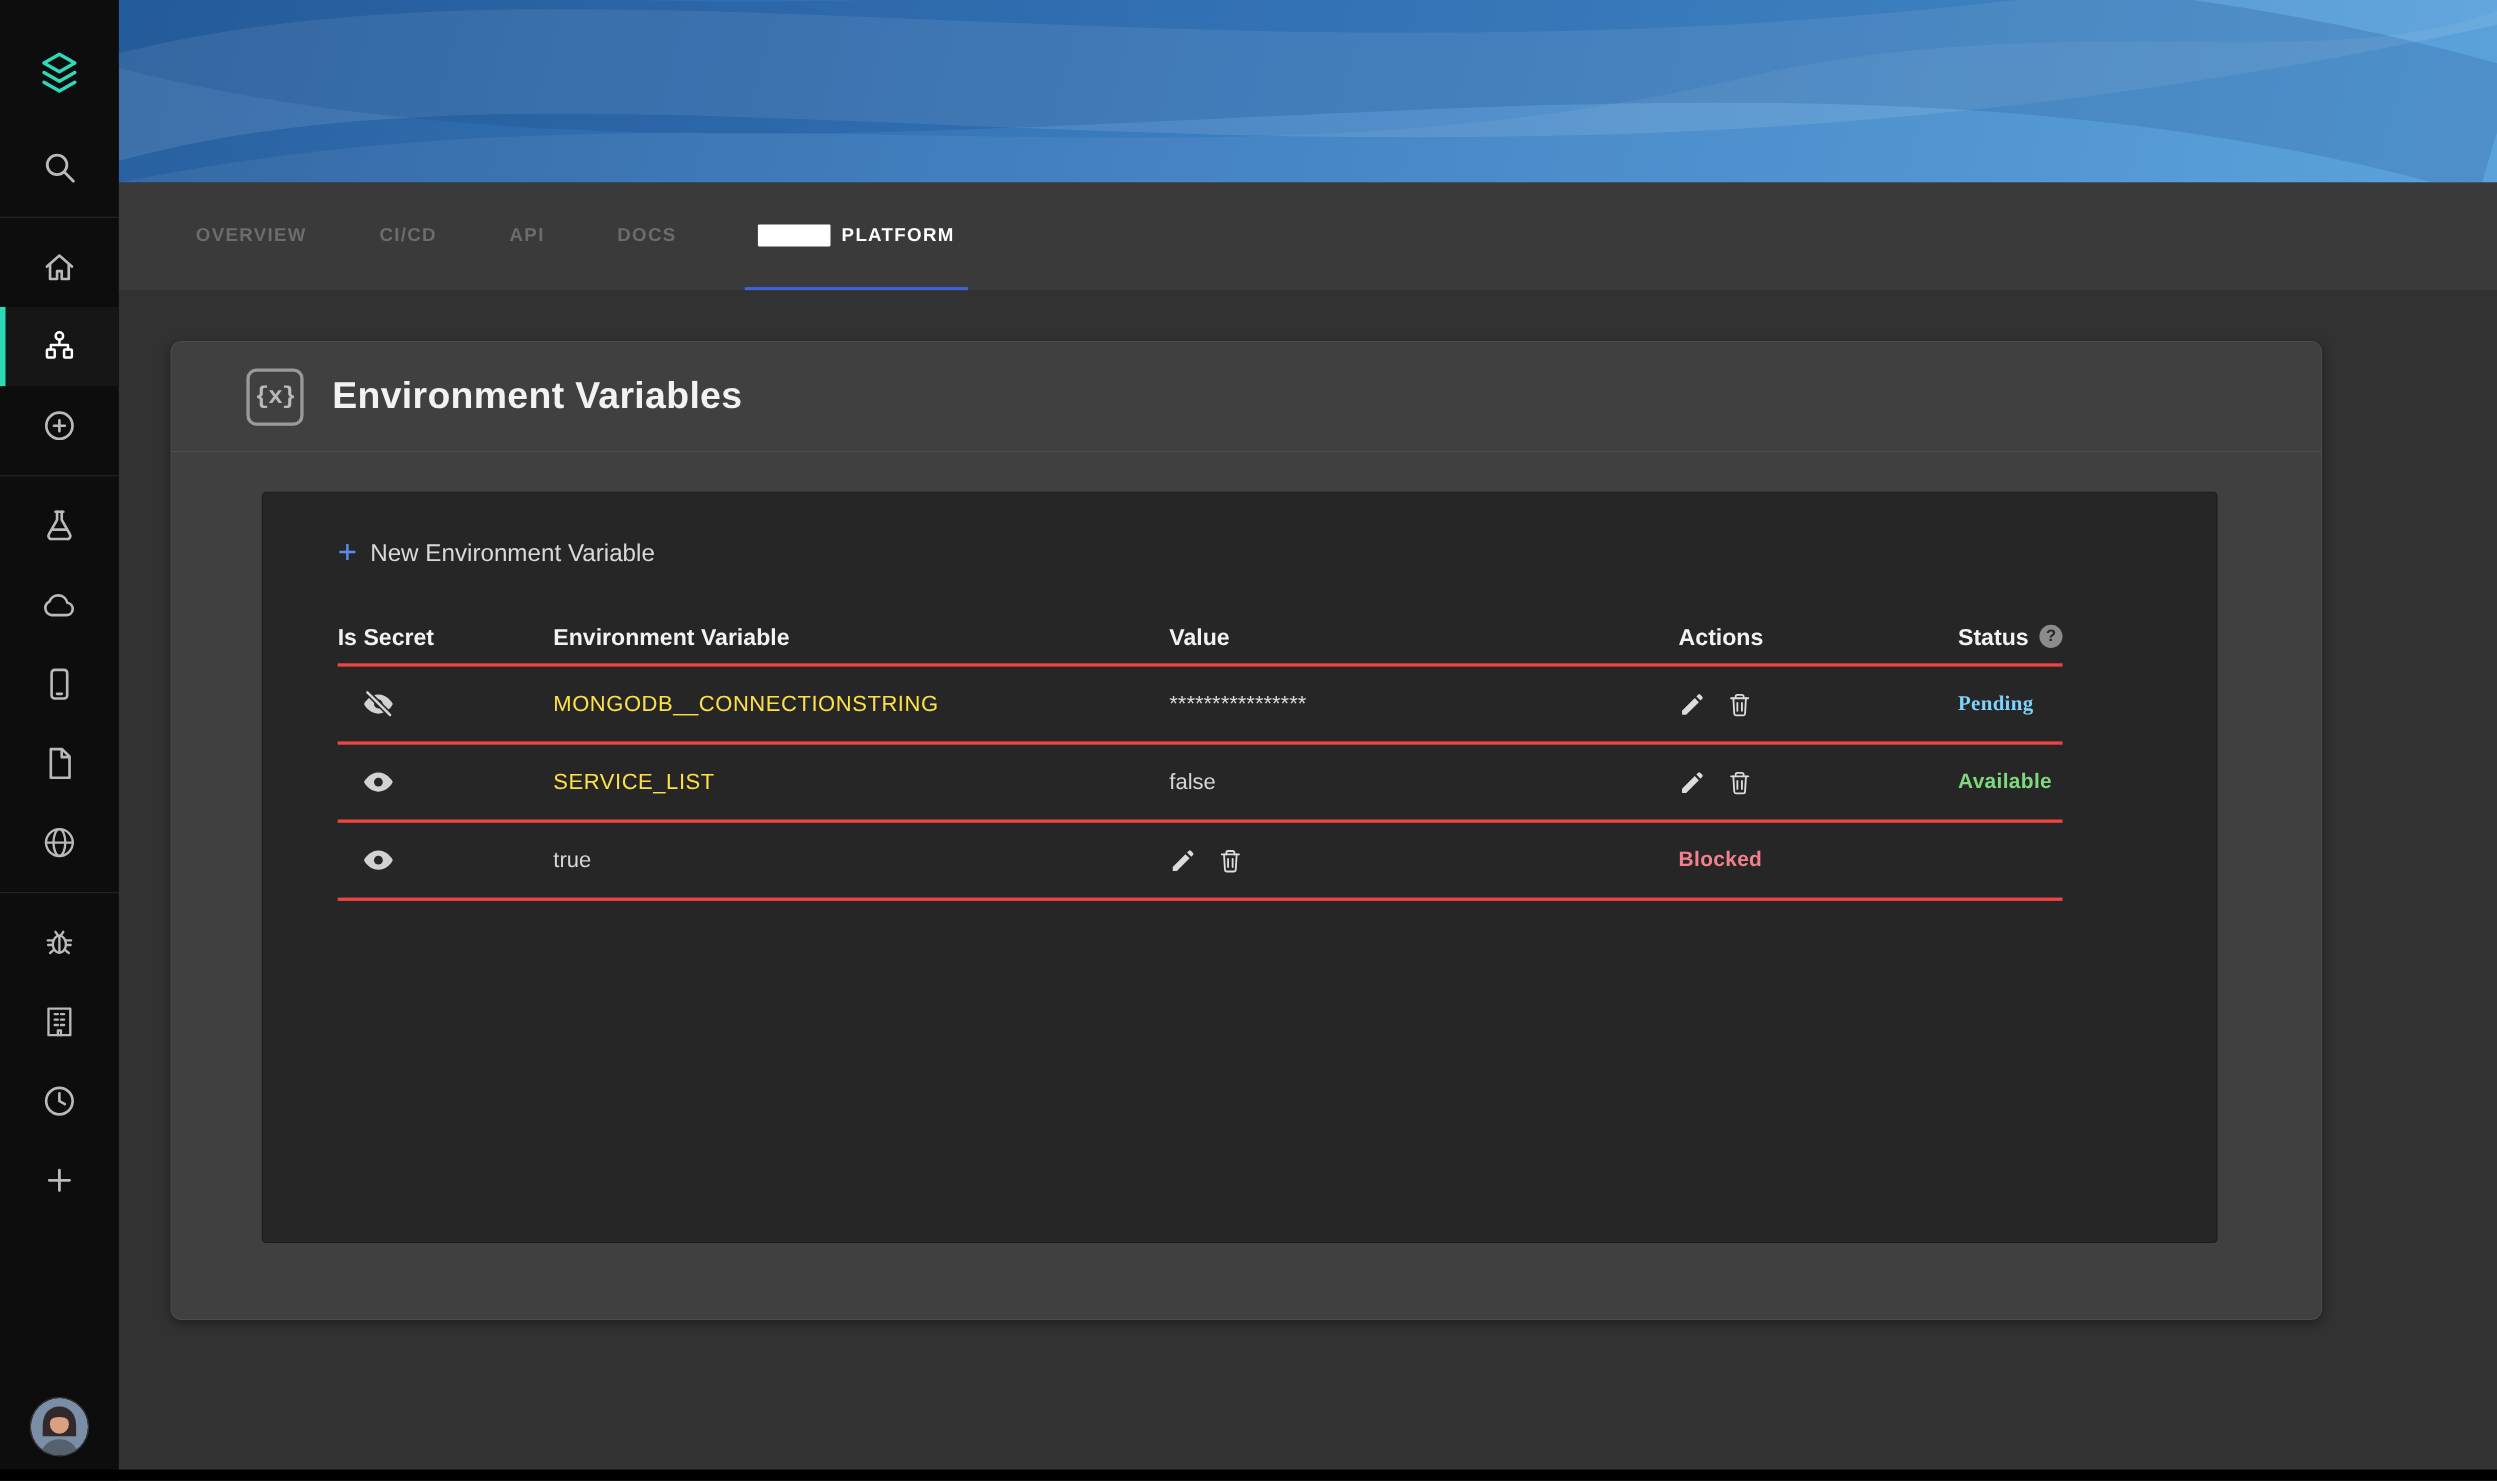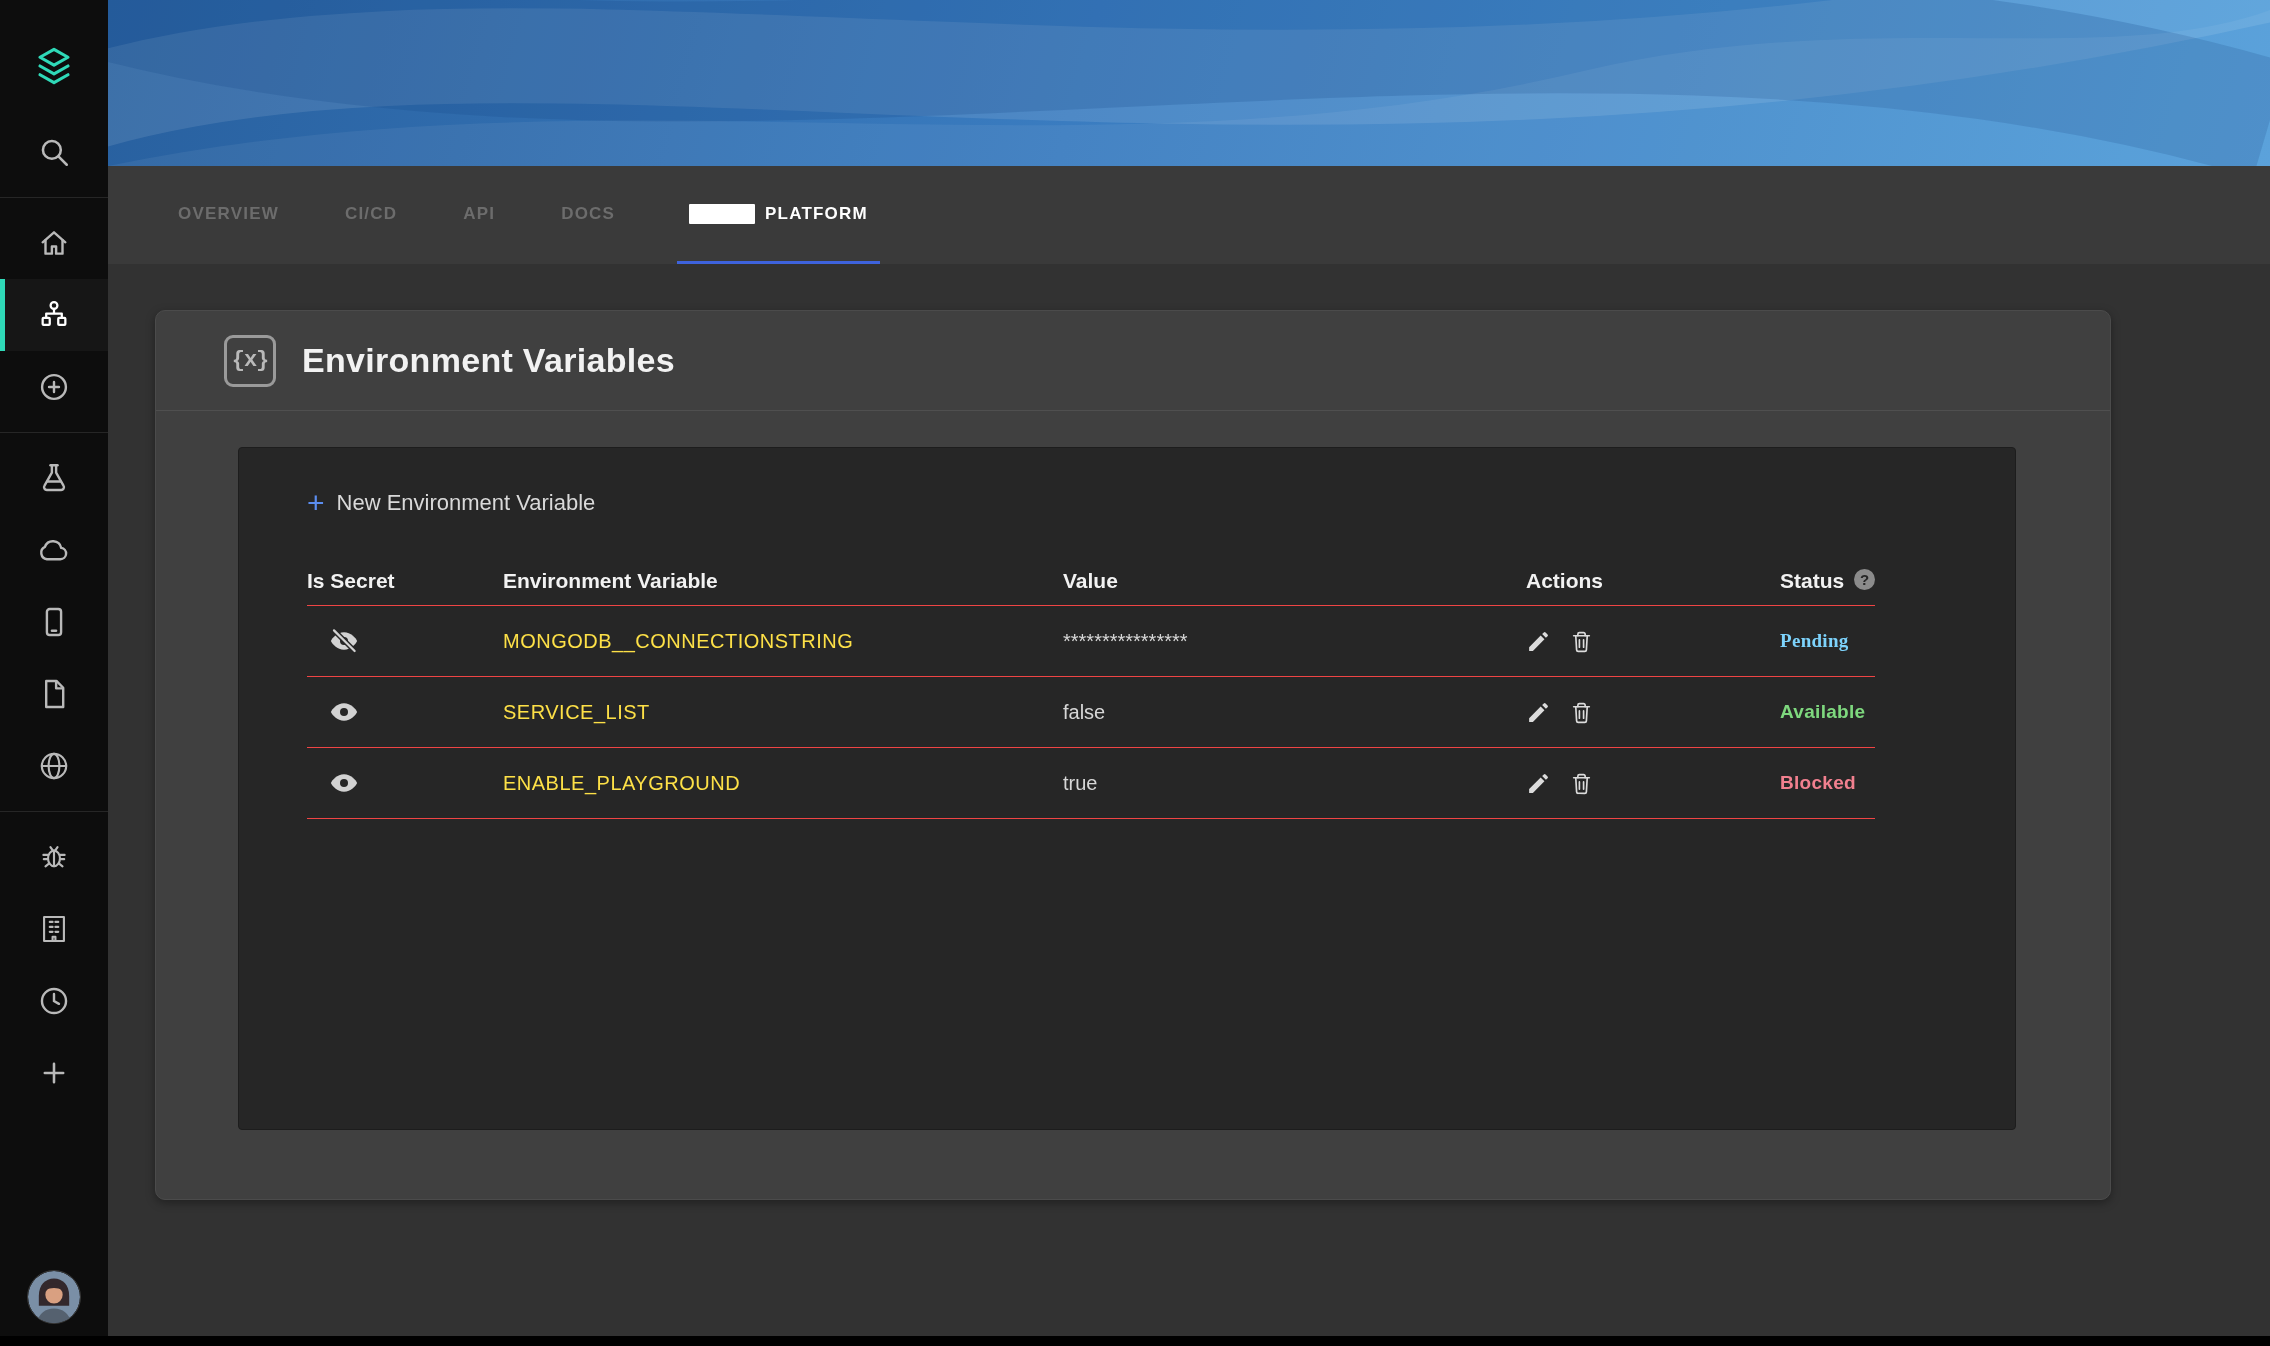--- a/index.html
+++ b/index.html
@@ -50,21 +50,21 @@
 
   .panel { position:absolute; left:82px; top:136px; width:1778px; height:683px; background:#262626;
     border:1px solid #1d1d1d; border-radius:4px; padding:40px 0 0 68px; }
   .new-link { display:inline-flex; align-items:center; gap:12px; cursor:pointer; }
   .new-link .plus { color:#5b8def; font-size:30px; font-weight:400; line-height:1; }
   .new-link .lbl { color:#d9d9d9; font-size:22px; }
 
   
   .etable { margin-top:38px; width:1568px; }
   .trow { display:grid; grid-template-columns:196px 560px 463px 254px 1fr; align-items:center;
-    height:71px; border-bottom:1px solid #ef4444; }
+    height:71px; border-bottom:3px solid #ef4444; }
   .trow.thead { height:50px; }
   .thead .cell { color:#f2f2f2; font-size:21px; font-weight:700; }
   .cell { color:#fde047; font-size:20px; }
   .secret-cell { display:flex; align-items:center; padding-left:22px; }
   .secret-cell svg { width:30px; height:30px; color:#d2d2d2; cursor:pointer; }
   .name-cell { letter-spacing:0.5px; }
   .value-cell { color:#d7d7d7; }
   .actions-cell { display:flex; align-items:center; gap:18px; }
   .icon-btn { background:none; border:none; padding:0; color:#dcdcdc; cursor:pointer;
     display:flex; align-items:center; }
@@ -284,21 +284,20 @@
           <div class="cell status-cell" style="color: rgb(126, 216, 126);">Available</div>
         </div>
 
         <div class="trow">
           <div class="cell secret-cell">
             <svg viewBox="0 0 24 24">
               <path d="M12 5C6.5 5 2.6 9.6 1.5 12c1.1 2.4 5 7 10.5 7s9.4-4.6 10.5-7C21.4 9.6 17.5 5 12 5Z" fill="currentColor"></path>
               <circle cx="12" cy="12" r="3.2" fill="#262626"></circle>
             </svg>
           </div>
-          <div class="cell name-cell">ENABLE_PLAYGROUND</div>
           <div class="cell value-cell">true</div>
           <div class="cell actions-cell">
             <button class="icon-btn">
               <svg viewBox="0 0 24 24">
                 <path d="M3 17.4V21h3.6L17.7 9.9l-3.6-3.6L3 17.4ZM20.7 6.9a1.2 1.2 0 0 0 0-1.7l-1.9-1.9a1.2 1.2 0 0 0-1.7 0l-1.6 1.6 3.6 3.6 1.6-1.6Z" fill="currentColor"></path>
               </svg>
             </button>
             <button class="icon-btn">
               <svg viewBox="0 0 24 24" fill="none" stroke="currentColor" stroke-width="1.6" stroke-linecap="round">
                 <path d="M4.5 6.5h15"></path>

